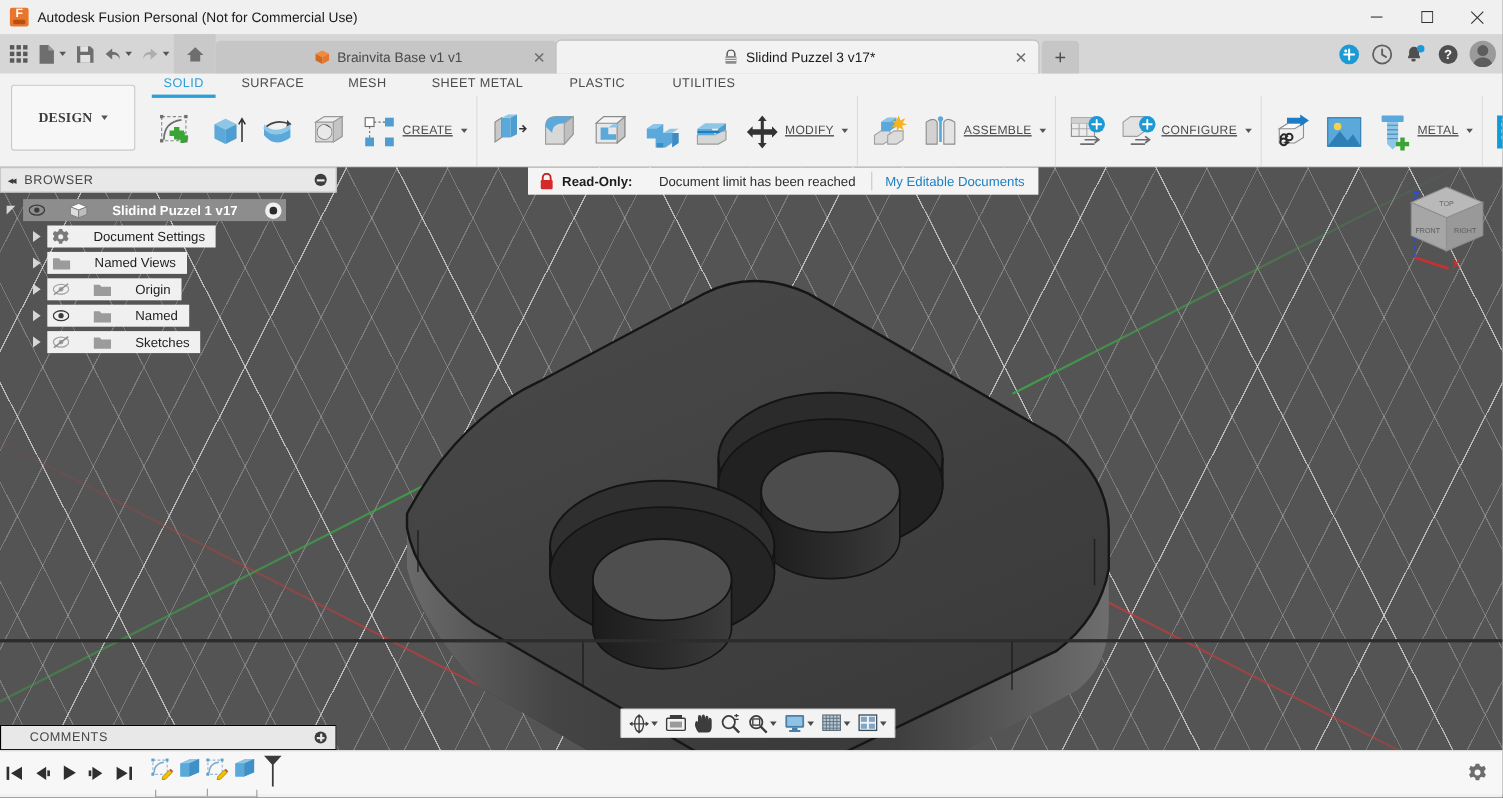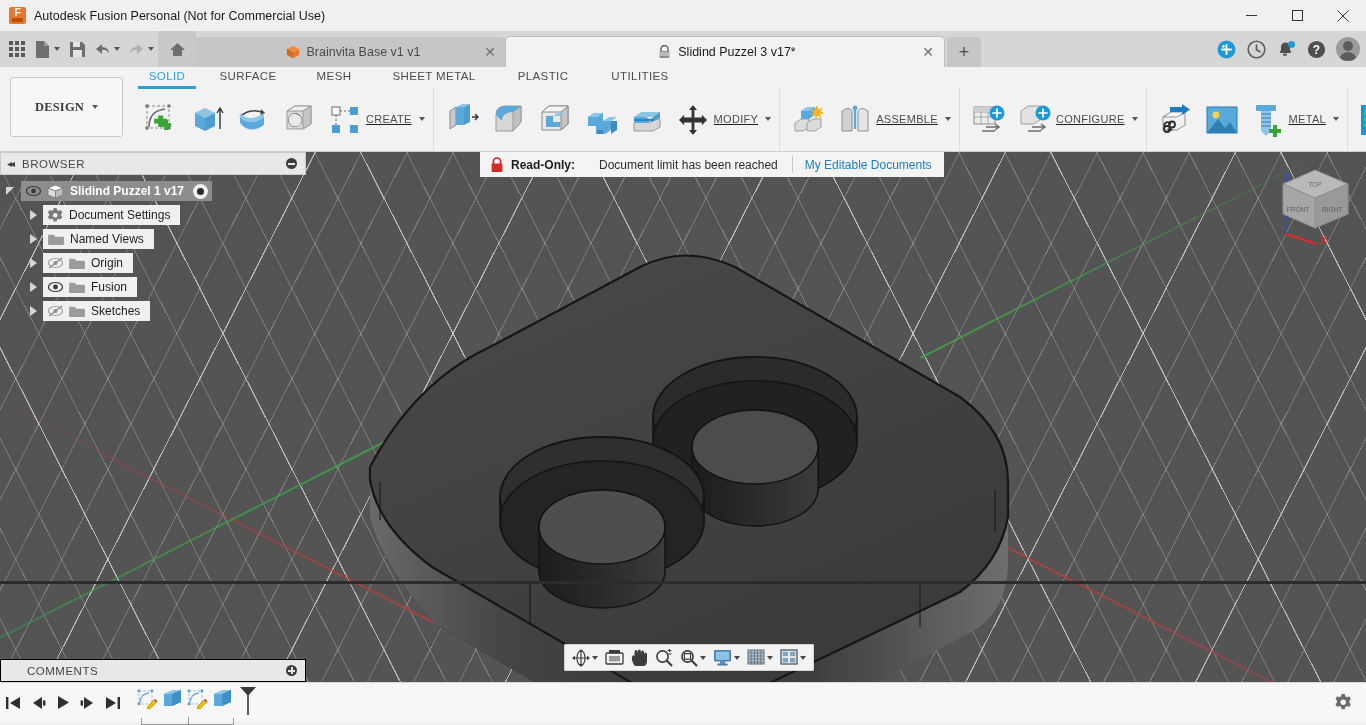--- a/index.html
+++ b/index.html
@@ -179,21 +179,21 @@
   }
   .twist.closed::before{
     content:""; position:absolute; left:2px; top:0;
     border-left:7px solid #d6d6d6; border-top:5px solid transparent; border-bottom:5px solid transparent;
   }
   .twist.open::before{
     content:""; position:absolute; left:0; top:1px;
     border-top:8px solid #d6d6d6; border-right:8px solid transparent;
   }
   .tchip{
-    display:flex; align-items:center; height:20px; gap:6px;
+    display:flex; align-items:center; height:20px; gap:22px;
     background:#f0f0f0; color:#1d1d1d; padding:0 10px 0 5px; font-size:12px;
     white-space:nowrap;
   }
   .tchip.root{ background:#8d8d8d; color:#fff; font-weight:bold; padding-right:4px; }
   .eye{ width:15px;height:12px; flex:none; }
   .folder{ width:16px;height:13px; flex:none; }
   .radio-dot{
     width:15px;height:15px;border-radius:50%;background:#f0f0f0;
     display:flex;align-items:center;justify-content:center; flex:none; margin-left:3px;
   }
@@ -767,21 +767,21 @@
         <div class="trow" style="padding-left:22px">
           <span class="twist closed"></span>
           <span class="tchip">
             <svg class="eye" viewBox="0 0 15 12">
               <ellipse cx="7.5" cy="6" rx="7" ry="4.5" fill="none" stroke="#3a3a3a" stroke-width="1.2"></ellipse>
               <circle cx="7.5" cy="6" r="2.4" fill="#3a3a3a"></circle>
             </svg>
             <svg class="folder" viewBox="0 0 17 14">
               <path d="M0 2 h6 l1.6 2 H17 V13 H0 Z" fill="#9b9b9b"></path>
             </svg>
-            <span>Fusion</span>
+            <span>Named</span>
           </span>
         </div>
 
         <div class="trow" style="padding-left:22px">
           <span class="twist closed"></span>
           <span class="tchip">
             <svg class="eye" viewBox="0 0 15 12">
               <ellipse cx="7.5" cy="6" rx="7" ry="4.5" fill="none" stroke="#a5a5a5" stroke-width="1.2"></ellipse>
               <circle cx="7.5" cy="6" r="2.2" fill="#a5a5a5"></circle>
               <path d="M1 11 L14 1" stroke="#8a8a8a" stroke-width="1.3"></path>

